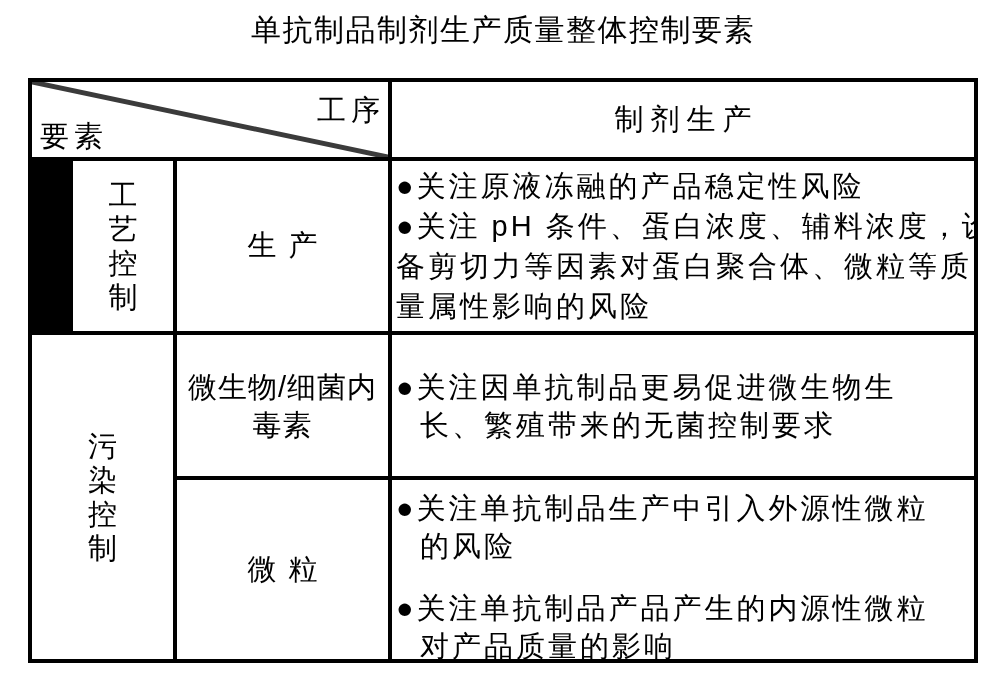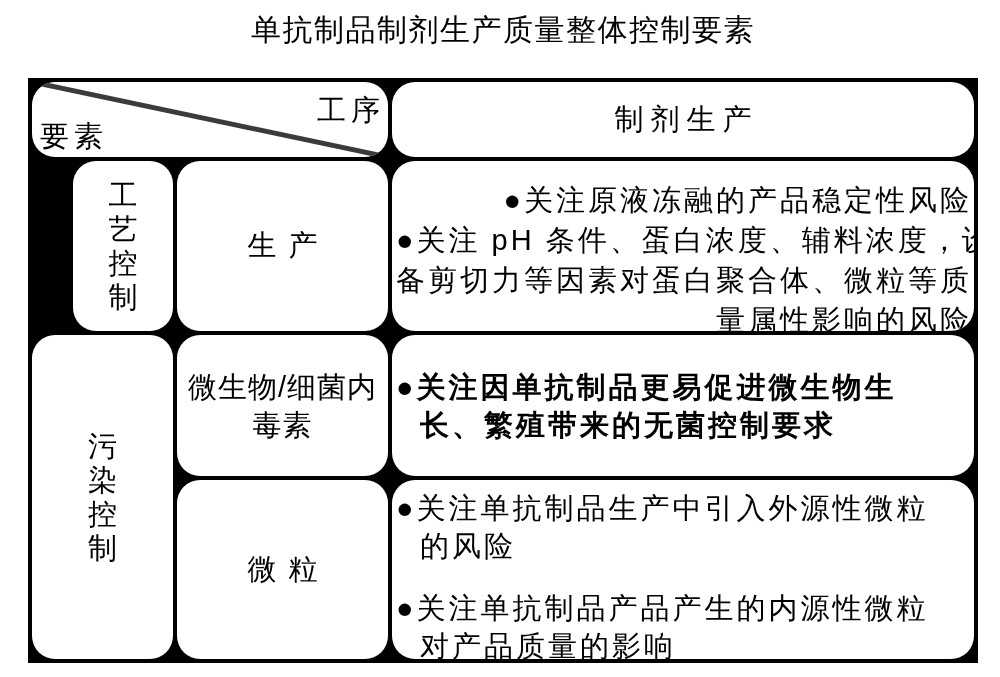--- a/index.html
+++ b/index.html
@@ -39,21 +39,20 @@
     grid-template-columns: 141px 211px 582px;
     grid-template-rows: 75px 170px 141px 179px;
     gap: 4px;
     padding: 4px;
     box-sizing: border-box;
   }
   .cell {
     background: #ffffff;
     font-size: 29px;
     overflow: hidden;
-    border-radius: 23px;
   }
   .corner { grid-column: 1 / 3; grid-row: 1; position: relative; }
   .corner svg { position: absolute; left: 0; top: 0; display: block; }
   .corner-top {
     position: absolute;
     top: 9px;
     right: 3px;
     letter-spacing: 5px;
     white-space: nowrap;
   }
@@ -84,29 +83,28 @@
     align-items: center; justify-content: center;
     text-align: center;
   }
   .proc1 { grid-column: 2; grid-row: 2; letter-spacing: 12px; text-indent: 12px; }
   .proc2 { grid-column: 2; grid-row: 3; letter-spacing: 1px; line-height: 38px; }
   .proc3 { grid-column: 2; grid-row: 4; letter-spacing: 12px; text-indent: 12px; }
   .body  { letter-spacing: 3px; }
   .body .ln { white-space: nowrap; }
   .body1 {
     grid-column: 3; grid-row: 2;
-    padding: 19px 2px 0 4px;
+    padding: 5px 2px 0 4px;
     line-height: 40px;
-    text-align: right;
   }
   .body2 {
     grid-column: 3; grid-row: 3;
     padding: 0 2px 0 4px;
     line-height: 38px;
-    display: flex; flex-direction: column; justify-content: center; font-weight: bold;
+    display: flex; flex-direction: column; justify-content: center;
   }
   .body3 {
     grid-column: 3; grid-row: 4;
     padding: 9px 2px 0 4px;
     line-height: 38px;
   }
   .body3 .group { margin-bottom: 24px; }
   .body3 .group:last-child { margin-bottom: 0; }
   .cont { padding-left: 24px; }
 </style>

